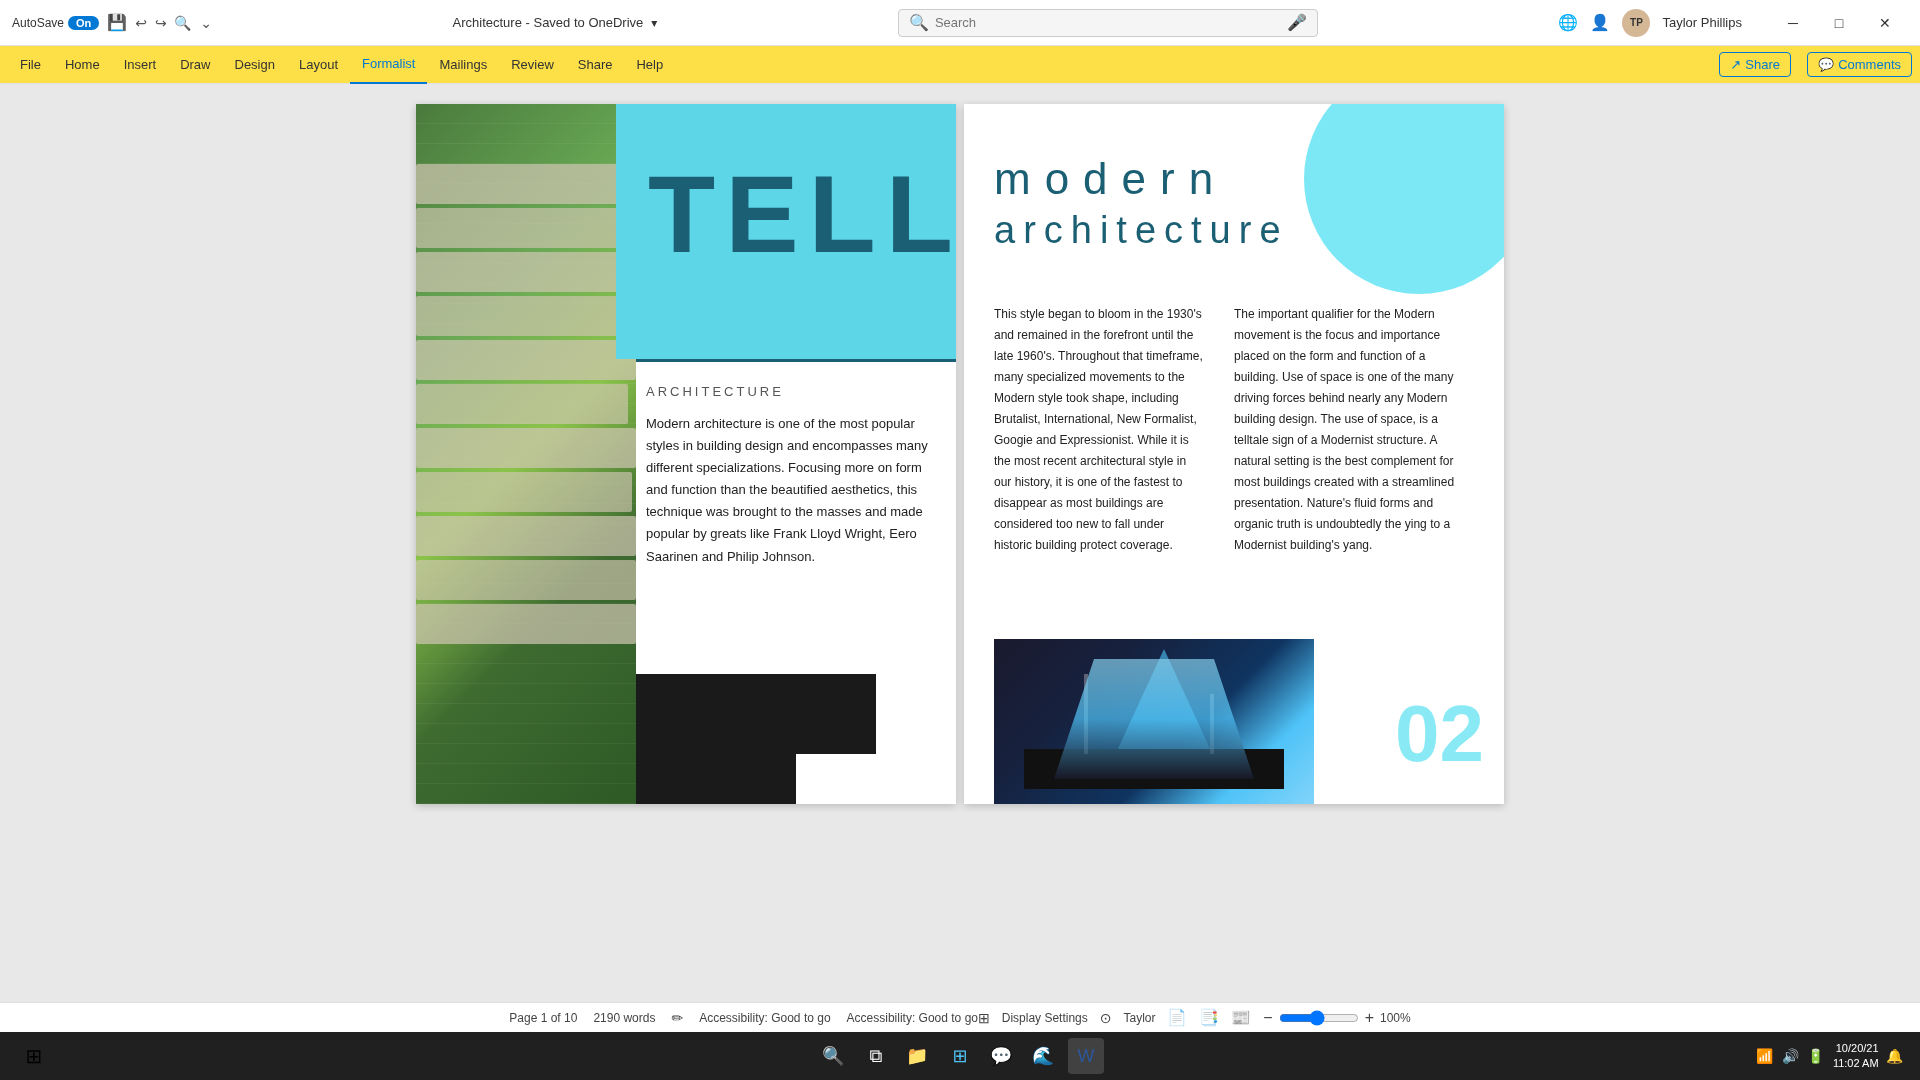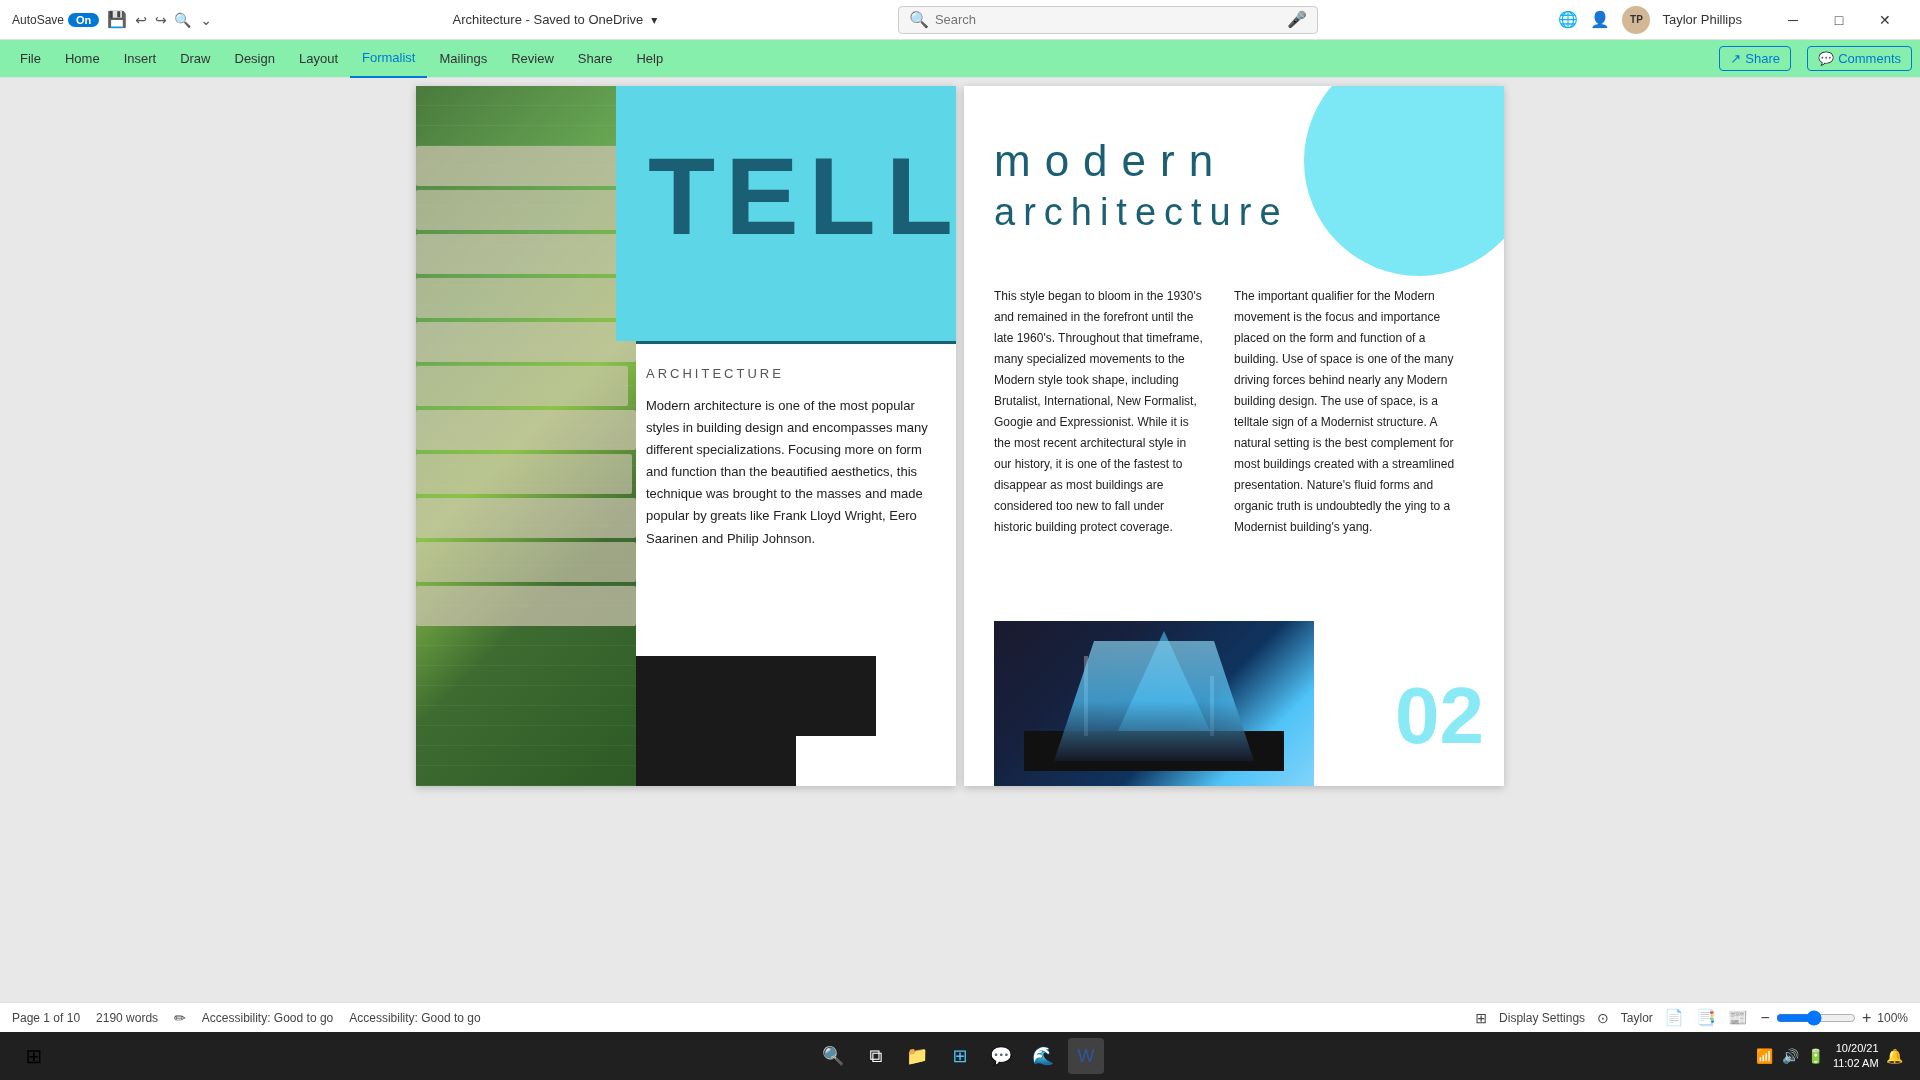--- a/index.html
+++ b/index.html
@@ -1,20 +1,20 @@
 <!DOCTYPE html>
 <html><head>
   <meta charset="utf-8">
   <style>
     * { margin: 0; padding: 0; box-sizing: border-box; }
     body { width: 1920px; height: 1080px; overflow: hidden; background: #f0f0f0; font-family: 'Segoe UI', Arial, sans-serif; display: flex; flex-direction: column; }
 
     
     .title-bar {
-      height: 40px;
+      height: 46px;
       background: #fff;
       display: flex;
       align-items: center;
       justify-content: space-between;
       padding: 0 12px;
       border-bottom: 1px solid #e0e0e0;
       flex-shrink: 0;
     }
     .title-bar-left { display: flex; align-items: center; gap: 8px; }
     .autosave-area { display: flex; align-items: center; gap: 4px; font-size: 12px; color: #333; }
@@ -25,29 +25,29 @@
       display: flex; align-items: center; background: #f5f5f5; border: 1px solid #ccc; border-radius: 4px;
       padding: 0 10px; height: 28px; width: 420px;
     }
     .search-bar input { background: transparent; border: none; outline: none; font-size: 13px; color: #666; width: 360px; }
     .title-bar-right { display: flex; align-items: center; gap: 12px; font-size: 13px; color: #333; }
     .user-name { font-size: 13px; }
     .window-controls { display: flex; gap: 0; margin-left: 16px; }
     .win-btn { width: 46px; height: 32px; display: flex; align-items: center; justify-content: center; font-size: 14px; cursor: pointer; background: transparent; border: none; color: #333; }
 
     
-    .ribbon { height: 38px; background: #86efac; border-bottom: 1px solid #e0e0e0; display: flex; align-items: center; padding: 0 8px; flex-shrink: 0; }
+    .ribbon { height: 38px; background: #fde047; border-bottom: 1px solid #e0e0e0; display: flex; align-items: center; padding: 0 8px; flex-shrink: 0; }
     .ribbon-menu { display: flex; align-items: center; gap: 0; }
     .ribbon-item { padding: 0 12px; height: 38px; display: flex; align-items: center; font-size: 13px; color: #333; cursor: pointer; }
     .ribbon-item.active { color: #0078d4; border-bottom: 2px solid #0078d4; }
     .ribbon-right { margin-left: auto; display: flex; align-items: center; gap: 16px; }
     .share-btn, .comments-btn { display: flex; align-items: center; gap: 4px; font-size: 13px; color: #0078d4; cursor: pointer; padding: 4px 10px; border: 1px solid #0078d4; border-radius: 4px; }
 
     
-    .doc-area { flex: 1; background: #e8e8e8; display: flex; align-items: center; justify-content: center; padding: 0; overflow: hidden; }
+    .doc-area { flex: 1; background: #e8e8e8; display: flex; align-items: center; justify-content: center; padding: 12px; overflow: hidden; }
 
     
     .pages-wrapper { display: flex; gap: 8px; padding: 8px; height: 100%; }
 
     .page {
       background: #fff;
       box-shadow: 0 2px 8px rgba(0,0,0,0.2);
       overflow: hidden;
       flex-shrink: 0;
     }
@@ -133,21 +133,21 @@
     }
 
     .page2-caption {
       position: absolute; right: 20px; bottom: 175px; width: 200px;
       font-size: 10px; line-height: 1.5; color: #555; font-style: italic;
     }
 
     
     .status-bar {
       height: 30px; background: #fff; border-top: 1px solid #e0e0e0; display: flex; align-items: center;
-      padding: 0 12px; justify-content: space-between; flex-shrink: 0;
+      padding: 0 12px; justify-content: center; flex-shrink: 0;
     }
     .status-left { display: flex; align-items: center; gap: 16px; font-size: 12px; color: #444; }
     .status-right { display: flex; align-items: center; gap: 12px; font-size: 12px; color: #444; }
     .zoom-control { display: flex; align-items: center; gap: 6px; }
 
     
     .taskbar {
       height: 48px; background: rgba(20,20,20,0.95); display: flex; align-items: center;
       justify-content: space-between; padding: 0 16px; flex-shrink: 0;
     }

